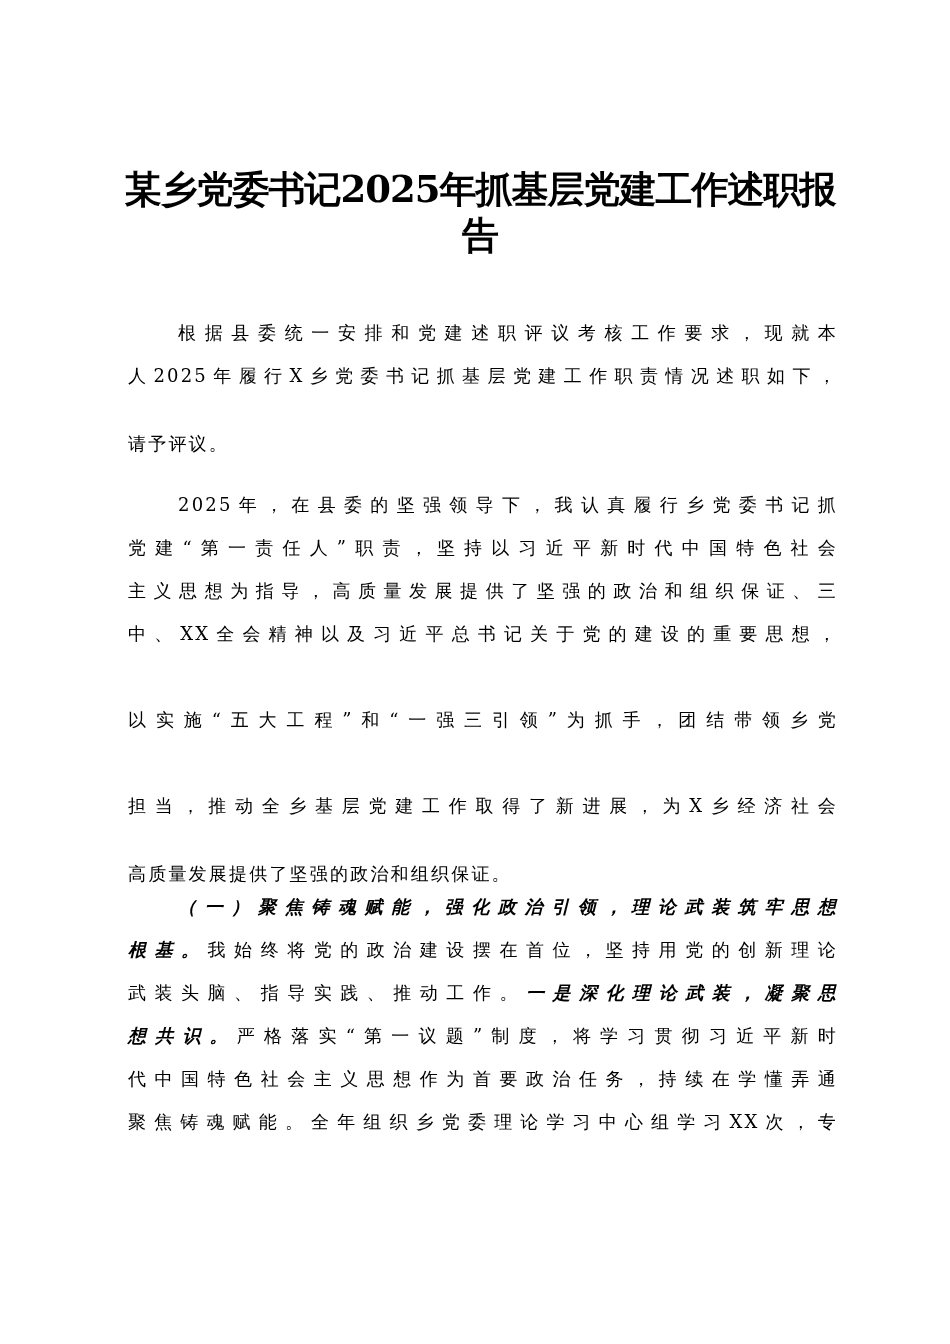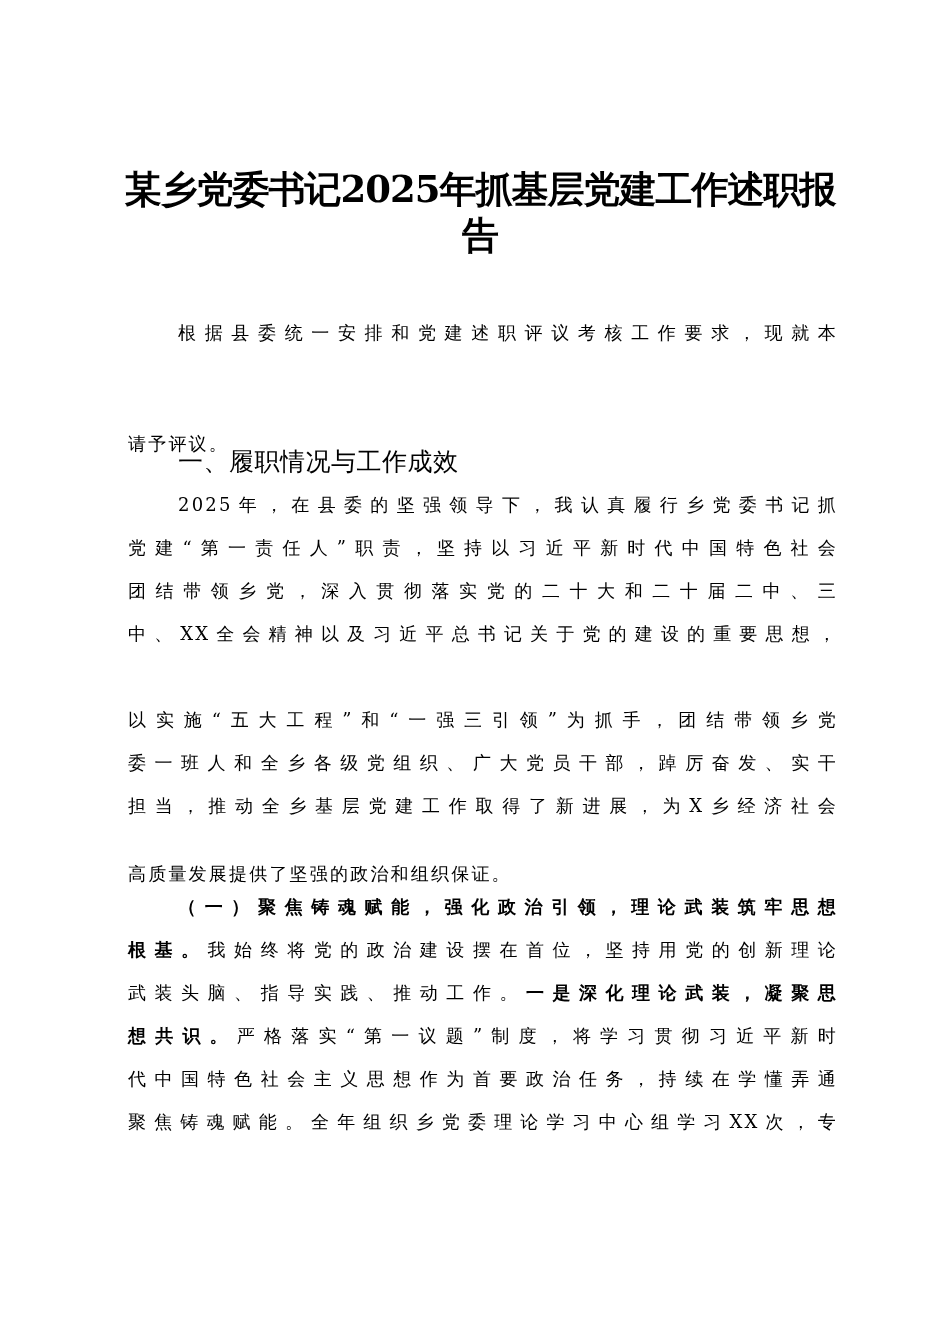--- a/index.html
+++ b/index.html
@@ -52,41 +52,41 @@
     .line.last { text-align-last: left; margin-top: 25px; }
     .heading1 {
       font-family: "DejaVu Sans", "Liberation Sans", sans-serif;
       font-size: 25px;
       letter-spacing: 0.5px;
       text-align-last: left;
     }
     .b {
       font-weight: bold;
       font-family: "DejaVu Serif", "Liberation Serif", serif;
+      font-style: italic;
     }
   </style>
 </head>
 <body>
 
 <div class="page">
 
   <div class="title l1">某乡党委书记2025年抓基层党建工作述职报</div>
   <div class="title l2">告</div>
 
   <div class="line indent" style="top:317px">根据县委统一安排和党建述职评议考核工作要求，现就本</div>
+  <div class="line" style="top:360px">人2025年履行X乡党委书记抓基层党建工作职责情况述职如下，</div>
   <div class="line last" style="top:403px">请予评议。</div>
 
-  <div class="line indent heading1" style="top:446px">一、履职情况与工作成效</div>
 
   <div class="line indent" style="top:489px">2025年，在县委的坚强领导下，我认真履行乡党委书记抓</div>
   <div class="line" style="top:532px">党建“第一责任人”职责，坚持以习近平新时代中国特色社会</div>
-  <div class="line" style="top:575px">团结带领乡党，深入贯彻落实党的二十大和二十届二中、三</div>
+  <div class="line" style="top:575px">主义思想为指导，高质量发展提供了坚强的政治和组织保证、三</div>
   <div class="line" style="top:618px">中、XX全会精神以及习近平总书记关于党的建设的重要思想，</div>
   <div class="line" style="top:704px">以实施“五大工程”和“一强三引领”为抓手，团结带领乡党</div>
-  <div class="line" style="top:747px">委一班人和全乡各级党组织、广大党员干部，踔厉奋发、实干</div>
   <div class="line" style="top:790px">担当，推动全乡基层党建工作取得了新进展，为X乡经济社会</div>
   <div class="line last" style="top:833px">高质量发展提供了坚强的政治和组织保证。</div>
 
   <div class="line indent b" style="top:891px">（一）聚焦铸魂赋能，强化政治引领，理论武装筑牢思想</div>
 
   <div class="line" style="top:934px">
     <span class="b">根基。</span><span>我始终将党的政治建设摆在首位，坚持用党的创新理论</span>
   </div>
 
   <div class="line" style="top:977px">

